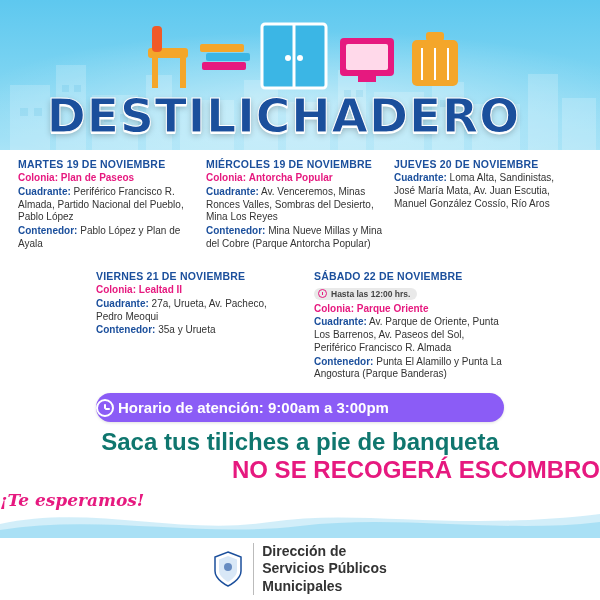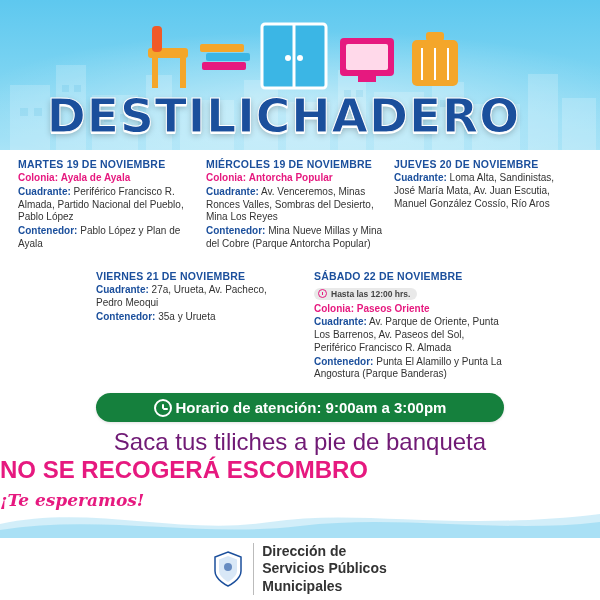--- a/index.html
+++ b/index.html
@@ -81,42 +81,42 @@
     width: 9px; height: 9px; border-radius: 50%; border: 1.4px solid #e6197f;
     position: relative;
   }
   .clock-note .cdot::after{
     content:""; position:absolute; left:3px; top:1.5px; width:1.2px; height:3px; background:#e6197f;
   }
 
   
   .sched {
     position: absolute; top: 393px; left: 96px; width: 408px; height: 29px;
-    background: #15803d; border-radius: 15px;
-    display: flex; align-items: center; justify-content: center; gap: 4px;
+    background: #8b5cf6; border-radius: 15px;
+    display: flex; align-items: center; justify-content: flex-start; gap: 4px;
     color: #ffffff; font-weight: bold; font-size: 15px;
     box-shadow: 0 1px 3px rgba(0,0,0,.12);
   }
   .sched .clock {
     width: 18px; height: 18px; border-radius: 50%;
     border: 2px solid #ffffff; position: relative; flex: none;
   }
   .sched .clock::before{
     content:""; position:absolute; left:6px; top:3px; width:2px; height:5px; background:#fff; border-radius:1px;
   }
   .sched .clock::after{
     content:""; position:absolute; left:7px; top:7px; width:5px; height:2px; background:#fff; border-radius:1px;
   }
 
   .slogan1 {
     position: absolute; top: 428px; left: 0; width: 600px; text-align: center;
-    color: #701a75; font-size: 24px; font-weight: normal;
+    color: #0f766e; font-size: 24px; font-weight: bold;
   }
   .slogan2 {
-    position: absolute; top: 456px; left: 0; width: 600px; text-align: left;
+    position: absolute; top: 456px; left: 0; width: 600px; text-align: right;
     color: #e6197f; font-size: 24px; font-weight: bold;
   }
   .slogan3 {
     position: absolute; top: 490px; left: 0; width: 600px; text-align: left;
     color: #e6197f; font-size: 17px; font-weight: bold; font-style: italic;
     font-family: "DejaVu Serif", serif;
   }
 
   
   .wave {
@@ -216,21 +216,21 @@
   </div>
 
   <div class="content">
 
     <div class="cols">
 
       <div class="col">
         <div class="day">MARTES 19 DE NOVIEMBRE</div>
         <div class="line">
           <span class="lbl lbl-pink">Colonia:</span>
-          <span class="val-pink">Ayala de Ayala</span>
+          <span class="val-pink">Plan de Paseos</span>
         </div>
         <div class="line">
           <span class="lbl lbl-blue">Cuadrante:</span>
           <span class="val-dark">Periférico Francisco R. Almada, Partido Nacional del Pueblo, Pablo López</span>
         </div>
         <div class="line">
           <span class="lbl lbl-blue">Contenedor:</span>
           <span class="val-dark">Pablo López y Plan de Ayala</span>
         </div>
       </div>
@@ -257,39 +257,43 @@
           <span class="lbl lbl-blue">Cuadrante:</span>
           <span class="val-dark">Loma Alta, Sandinistas, José María Mata, Av. Juan Escutia, Manuel González Cossío, Río Aros</span>
         </div>
       </div>
     </div>
 
     <div class="col2">
 
       <div class="col">
         <div class="day">VIERNES 21 DE NOVIEMBRE</div>
+        <div class="line">
+          <span class="lbl lbl-pink">Colonia:</span>
+          <span class="val-pink">Lealtad II</span>
+        </div>
         <div class="line">
           <span class="lbl lbl-blue">Cuadrante:</span>
           <span class="val-dark">27a, Urueta, Av. Pacheco, Pedro Meoqui</span>
         </div>
         <div class="line">
           <span class="lbl lbl-blue">Contenedor:</span>
           <span class="val-dark">35a y Urueta</span>
         </div>
       </div>
 
       <div class="col">
         <div class="day">SÁBADO 22 DE NOVIEMBRE</div>
         <div class="clock-note">
           <span class="cdot"></span>
           <span>Hasta las 12:00 hrs.</span>
         </div>
         <div class="line">
           <span class="lbl lbl-pink">Colonia:</span>
-          <span class="val-pink">Paseos Oriente</span>
+          <span class="val-pink">Parque Oriente</span>
         </div>
         <div class="line">
           <span class="lbl lbl-blue">Cuadrante:</span>
           <span class="val-dark">Av. Parque de Oriente, Punta Los Barrenos, Av. Paseos del Sol, Periférico Francisco R. Almada</span>
         </div>
         <div class="line">
           <span class="lbl lbl-blue">Contenedor:</span>
           <span class="val-dark">Punta El Alamillo y Punta La Angostura (Parque Banderas)</span>
         </div>
       </div>

